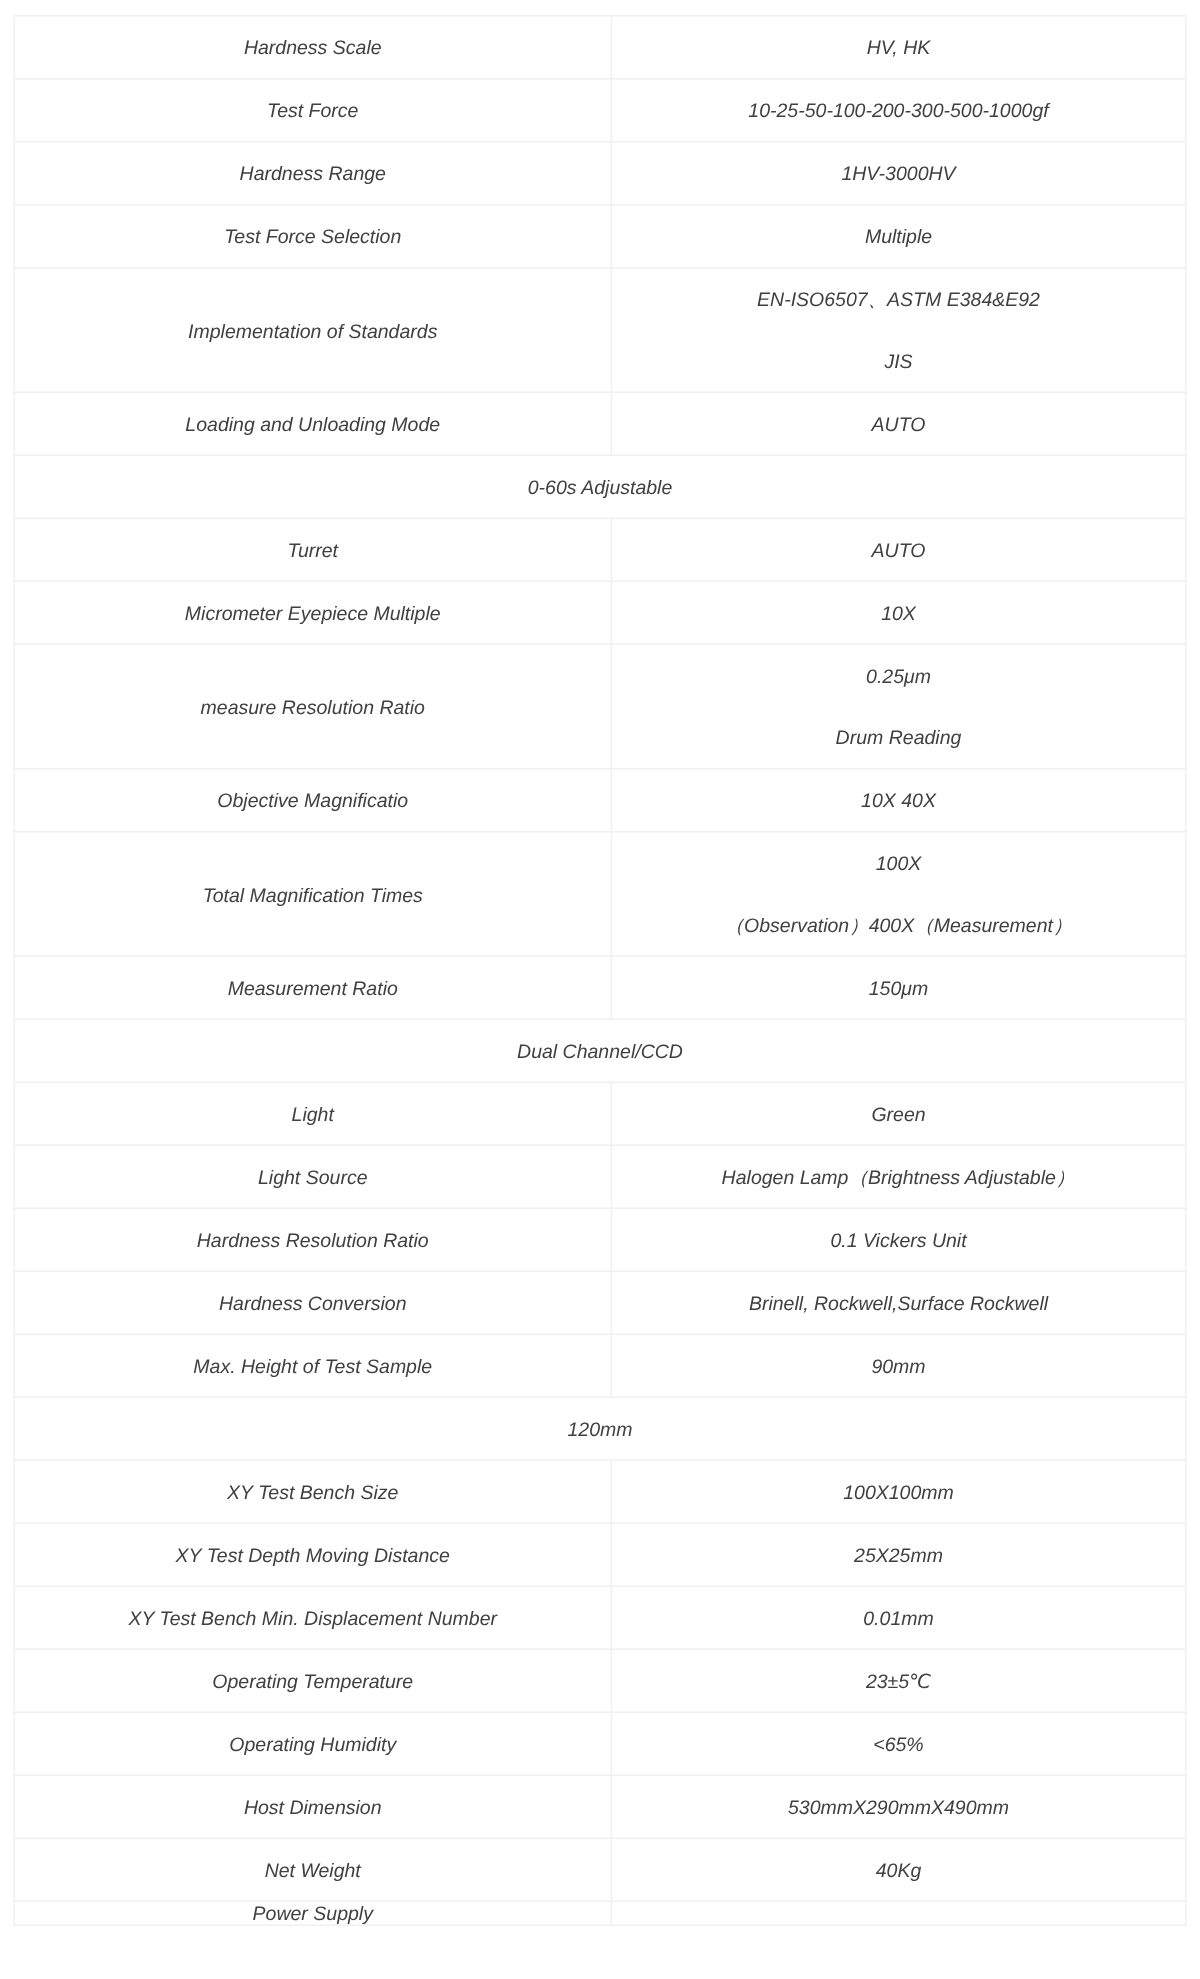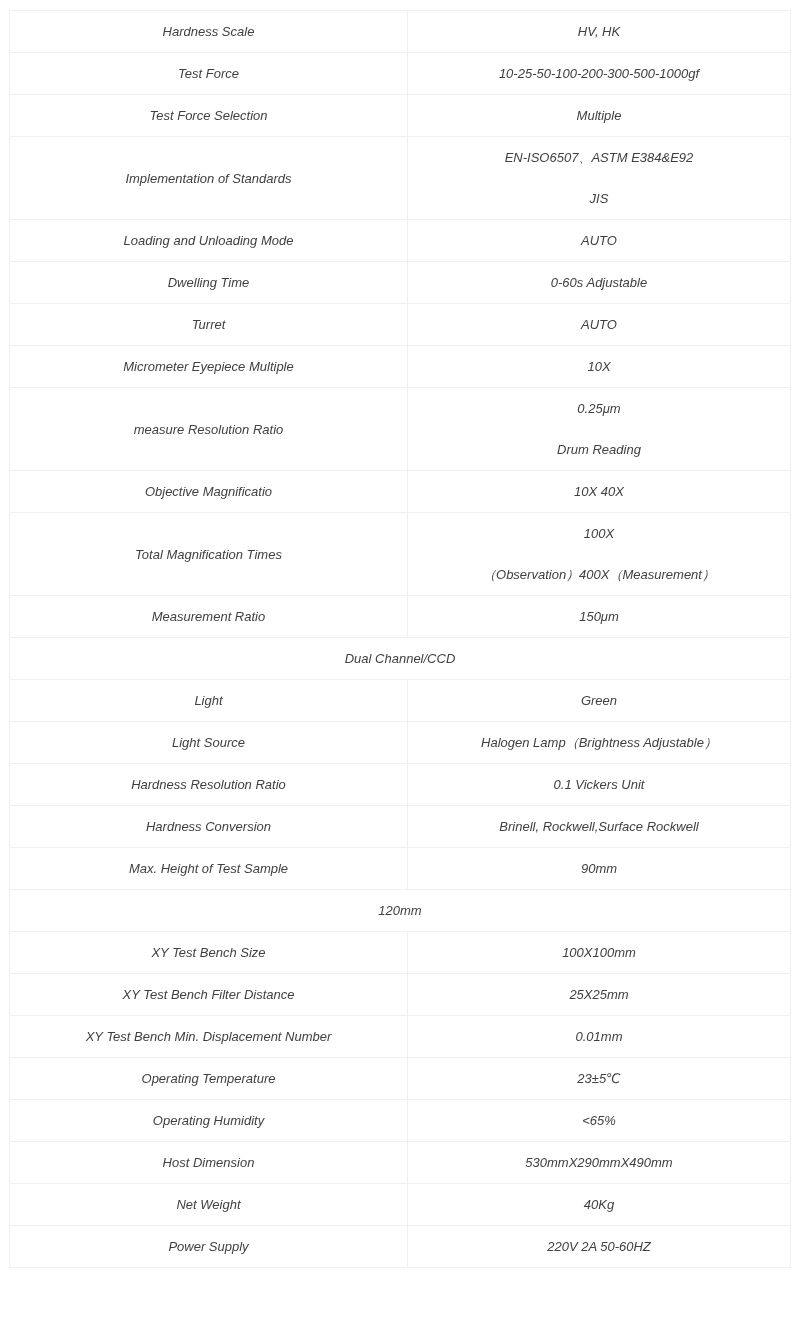--- a/index.html
+++ b/index.html
@@ -23,20 +23,21 @@
     border: 1px solid var(--border, #f0f0f0);
     background: var(--background, #ffffff);
     font-style: italic;
   }
   .row {
     display: flex;
     border-bottom: 1px solid var(--border, #f0f0f0);
   }
   .row:last-child {
     border-bottom: none;
+    align-items: flex-end;
   }
   .cell {
     box-sizing: border-box;
   }
   .label-cell {
     width: 398px;
     flex: 0 0 398px;
     border-right: 1px solid var(--border, #f0f0f0);
     display: flex;
     align-items: center;
@@ -70,20 +71,26 @@
       </div>
   </div>
 
   <div class="row">
     <div class="cell label-cell">Test Force</div>
     <div class="cell value-cell">
         <div class="value-line">10-25-50-100-200-300-500-1000gf</div>
       </div>
   </div>
 
+  <div class="row">
+    <div class="cell label-cell">Hardness Range</div>
+    <div class="cell value-cell">
+        <div class="value-line">1HV-3000HV</div>
+      </div>
+  </div>
 
   <div class="row">
     <div class="cell label-cell">Test Force Selection</div>
     <div class="cell value-cell">
         <div class="value-line">Multiple</div>
       </div>
   </div>
 
   <div class="row">
     <div class="cell label-cell">Implementation of Standards</div>
@@ -94,21 +101,20 @@
   </div>
 
   <div class="row">
     <div class="cell label-cell">Loading and Unloading Mode</div>
     <div class="cell value-cell">
         <div class="value-line">AUTO</div>
       </div>
   </div>
 
   <div class="row">
-    <div class="cell label-cell">Dwelling Time</div>
     <div class="cell value-cell">
         <div class="value-line">0-60s Adjustable</div>
       </div>
   </div>
 
   <div class="row">
     <div class="cell label-cell">Turret</div>
     <div class="cell value-cell">
         <div class="value-line">AUTO</div>
       </div>
@@ -199,21 +205,21 @@
   </div>
 
   <div class="row">
     <div class="cell label-cell">XY Test Bench Size</div>
     <div class="cell value-cell">
         <div class="value-line">100X100mm</div>
       </div>
   </div>
 
   <div class="row">
-    <div class="cell label-cell">XY Test Bench Filter Distance</div>
+    <div class="cell label-cell">XY Test Depth Moving Distance</div>
     <div class="cell value-cell">
         <div class="value-line">25X25mm</div>
       </div>
   </div>
 
   <div class="row">
     <div class="cell label-cell">XY Test Bench Min. Displacement Number</div>
     <div class="cell value-cell">
         <div class="value-line">0.01mm</div>
       </div>
@@ -242,17 +248,14 @@
 
   <div class="row">
     <div class="cell label-cell">Net Weight</div>
     <div class="cell value-cell">
         <div class="value-line">40Kg</div>
       </div>
   </div>
 
   <div class="row">
     <div class="cell label-cell">Power Supply</div>
-    <div class="cell value-cell">
-        <div class="value-line">220V 2A 50-60HZ</div>
-      </div>
   </div>
 </div>
 
 </body></html>

